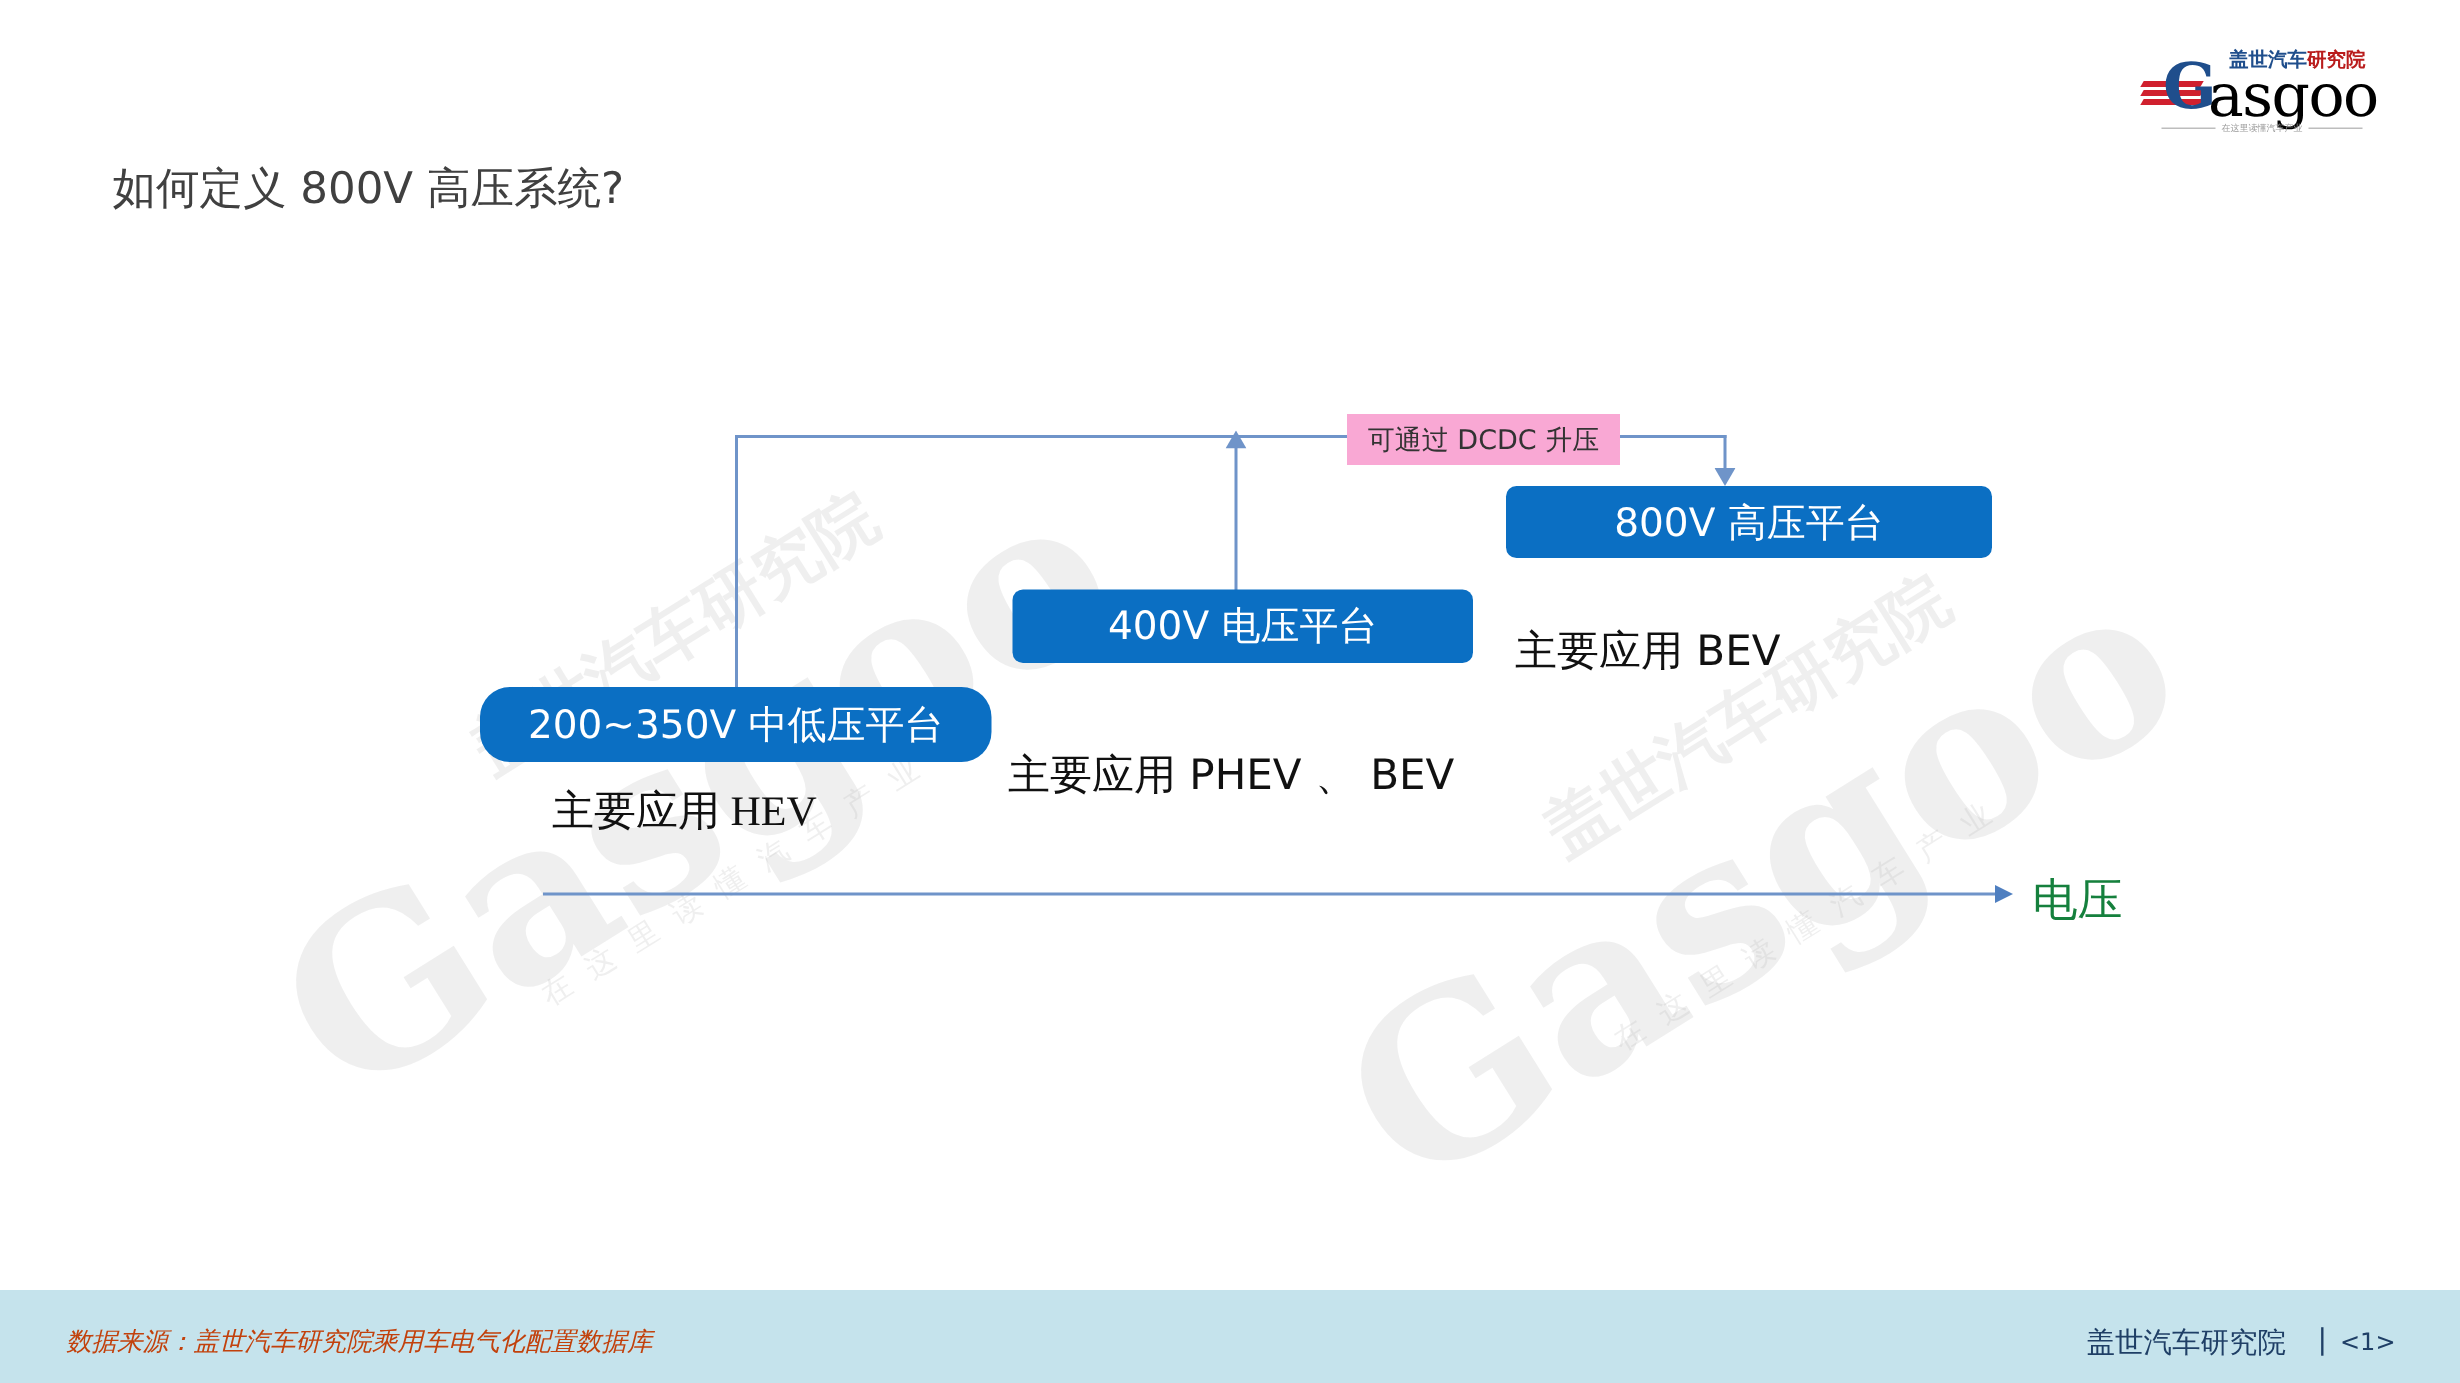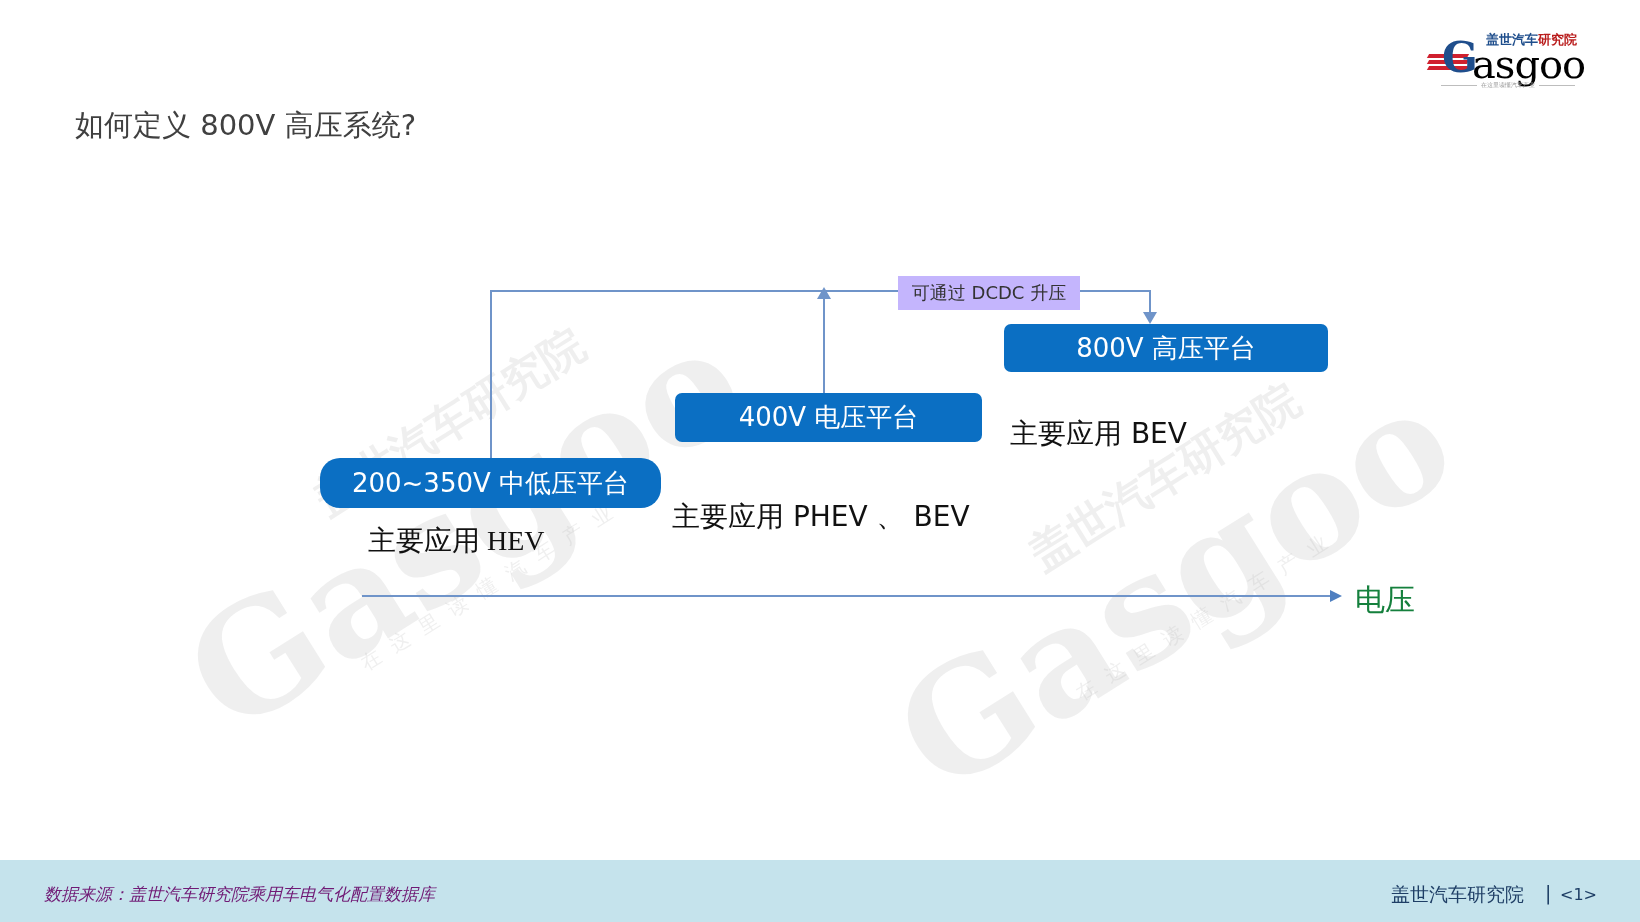--- a/index.html
+++ b/index.html
@@ -32,34 +32,34 @@
 
   
   .line { background:#6f94c9; }
   .platform {
     background:#0b6fc3; color:#ffffff; border-radius:7px;
     font-size:26px; display:flex; align-items:center; justify-content:center;
     white-space:nowrap;
   }
   .app { font-size:28px; color:#111111; white-space:nowrap; }
   .dcdc {
-    background:#c4b5fd; color:#333333; font-size:18px;
+    background:#f9a8d4; color:#333333; font-size:18px;
     display:flex; align-items:center; justify-content:center; white-space:nowrap;
   }
   .axis-label { font-size:30px; color:#15803d; white-space:nowrap; }
 
   
   .wm { color:rgba(180,180,180,0.22); white-space:nowrap; transform-origin:left bottom; pointer-events:none; }
   .wm-big { font-family:"DejaVu Serif","Liberation Serif",serif; font-size:150px; font-weight:bold; }
   .wm-cn { font-size:44px; font-weight:bold; }
   .wm-tag { font-size:20px; letter-spacing:14px; }
 
   
   .footer { left:0; top:860px; width:1640px; height:62px; background:#c5e3ec; }
-  .footer-src { left:44px; top:883px; font-size:17px; font-style:italic; color:#701a75; white-space:nowrap; }
+  .footer-src { left:44px; top:883px; font-size:17px; font-style:italic; color:#c2410c; white-space:nowrap; }
   .footer-org { left:1391px; top:882px; font-size:19px; color:#1f3f66; white-space:nowrap; }
   .footer-sep { left:1545px; top:882px; font-size:19px; color:#1f3f66; }
   .footer-page { left:1560px; top:885px; font-size:16px; color:#1f3f66; white-space:nowrap; }
 </style>
 </head>
 <body>
 
 <div class="abs wm wm-cn" style="left:335px; top:470px; transform:rotate(-32deg);">盖世汽车研究院</div>
 <div class="abs wm wm-big" style="left:250px; top:590px; transform:rotate(-32deg);">Gasgoo</div>
 <div class="abs wm wm-tag" style="left:370px; top:650px; transform:rotate(-32deg);">在这里读懂汽车产业</div>

